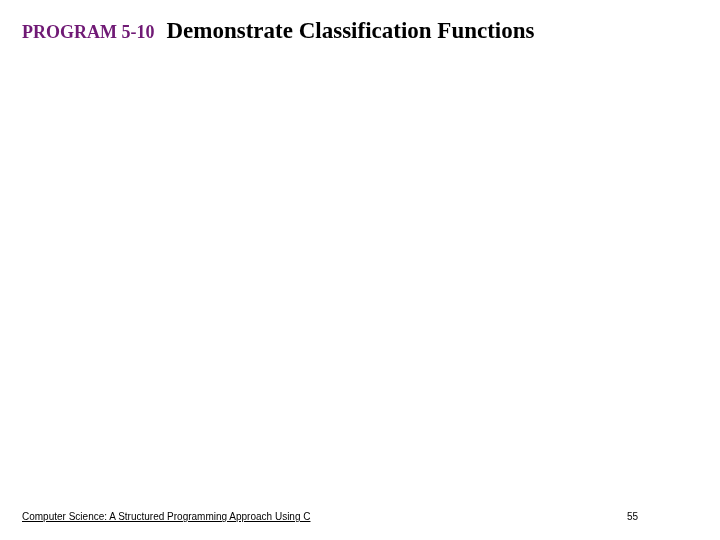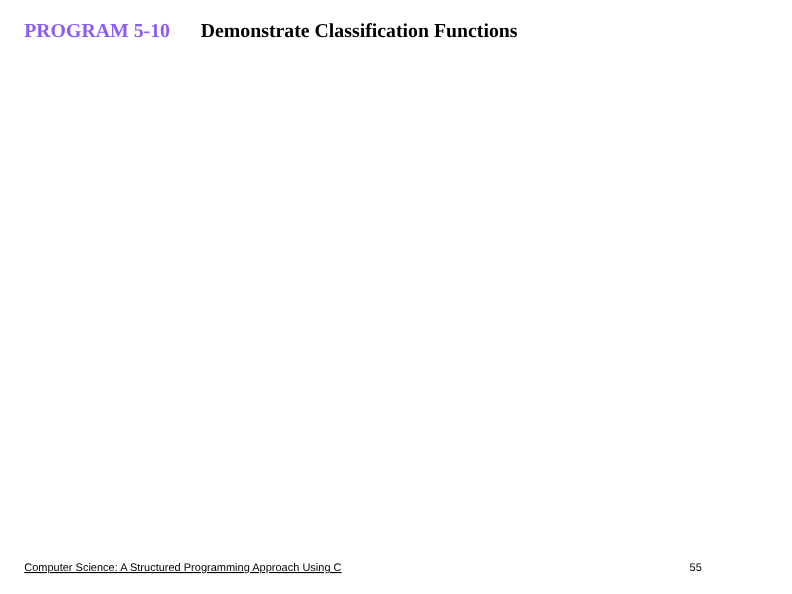--- a/index.html
+++ b/index.html
@@ -15,29 +15,29 @@
       position: relative;
     }
     .header {
       position: absolute;
       top: 18px;
       left: 22px;
     }
     .program-label {
       font-weight: bold;
       font-size: 18px;
-      color: #8b5cf6;
+      color: #701a75;
       display: inline;
     }
     .program-title {
       font-weight: bold;
-      font-size: 18px;
+      font-size: 23px;
       color: #000000;
       display: inline;
-      margin-left: 24px;
+      margin-left: 8px;
     }
     .footer {
       position: absolute;
       bottom: 18px;
       left: 22px;
       right: 22px;
       font-family: Verdana, Geneva, sans-serif;
       font-size: 10px;
       color: #000000;
     }

